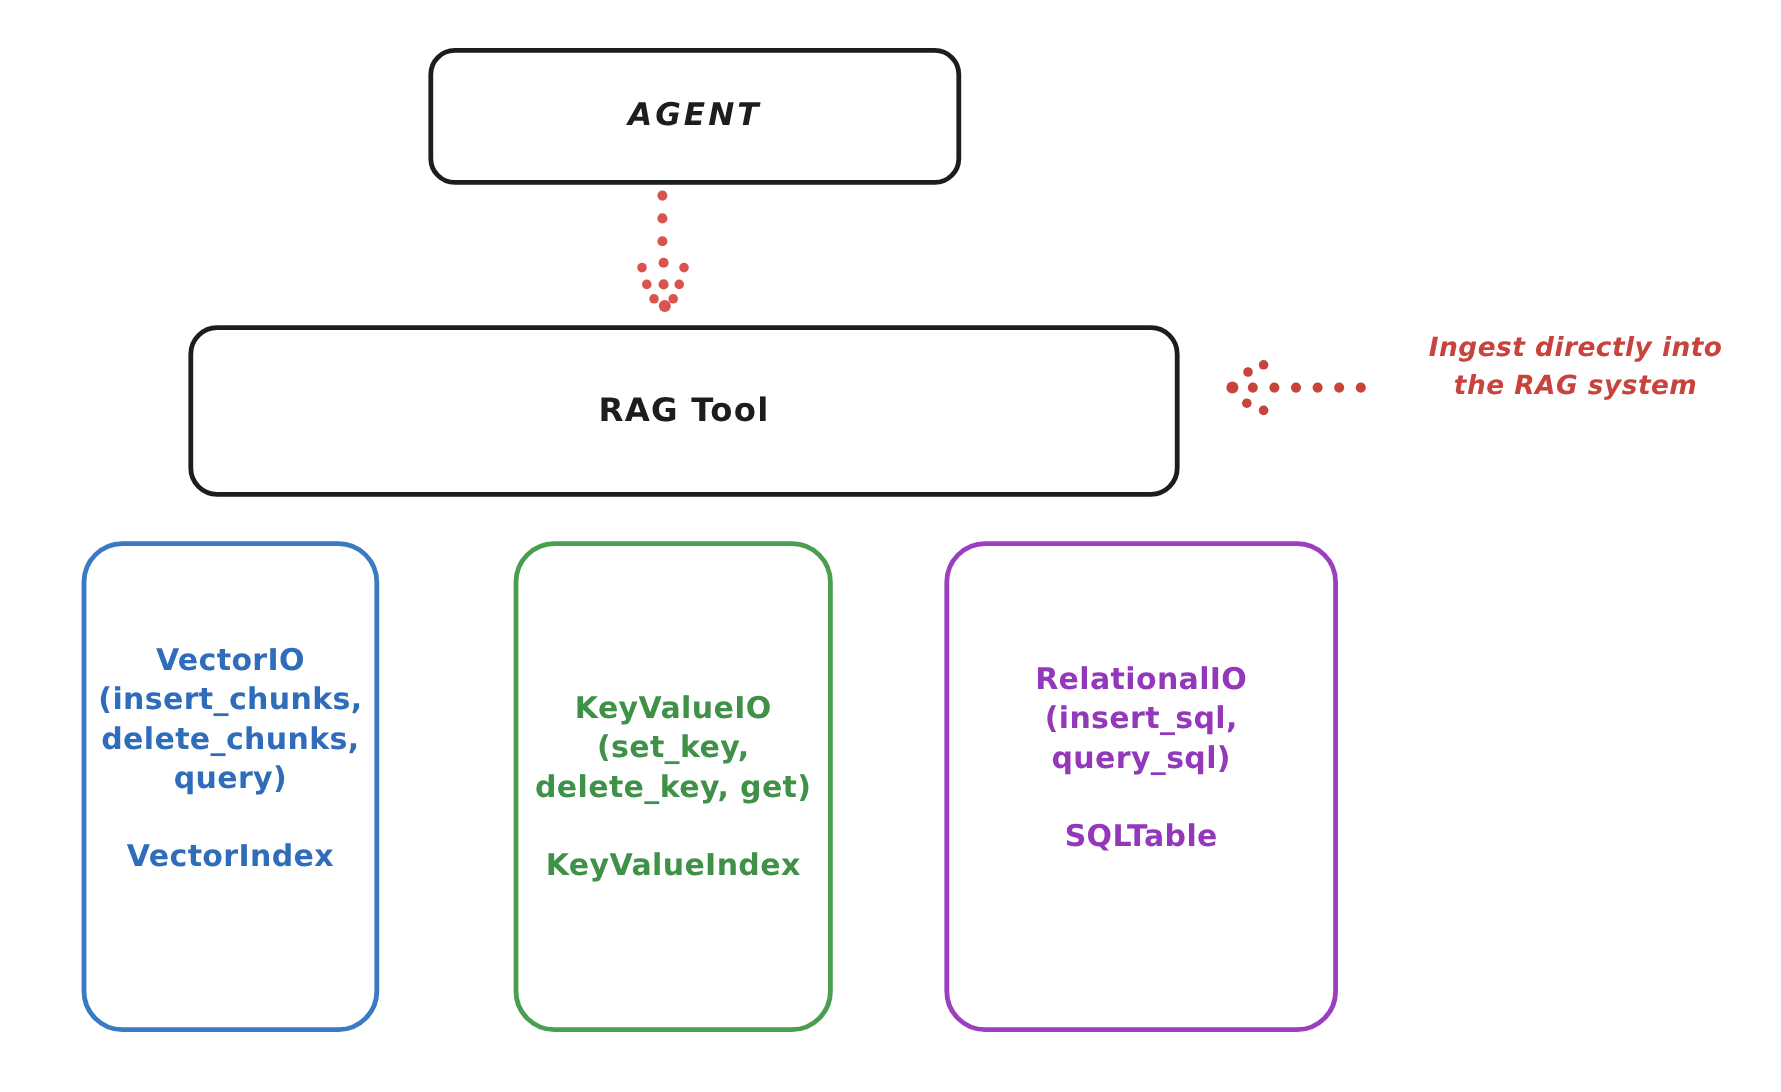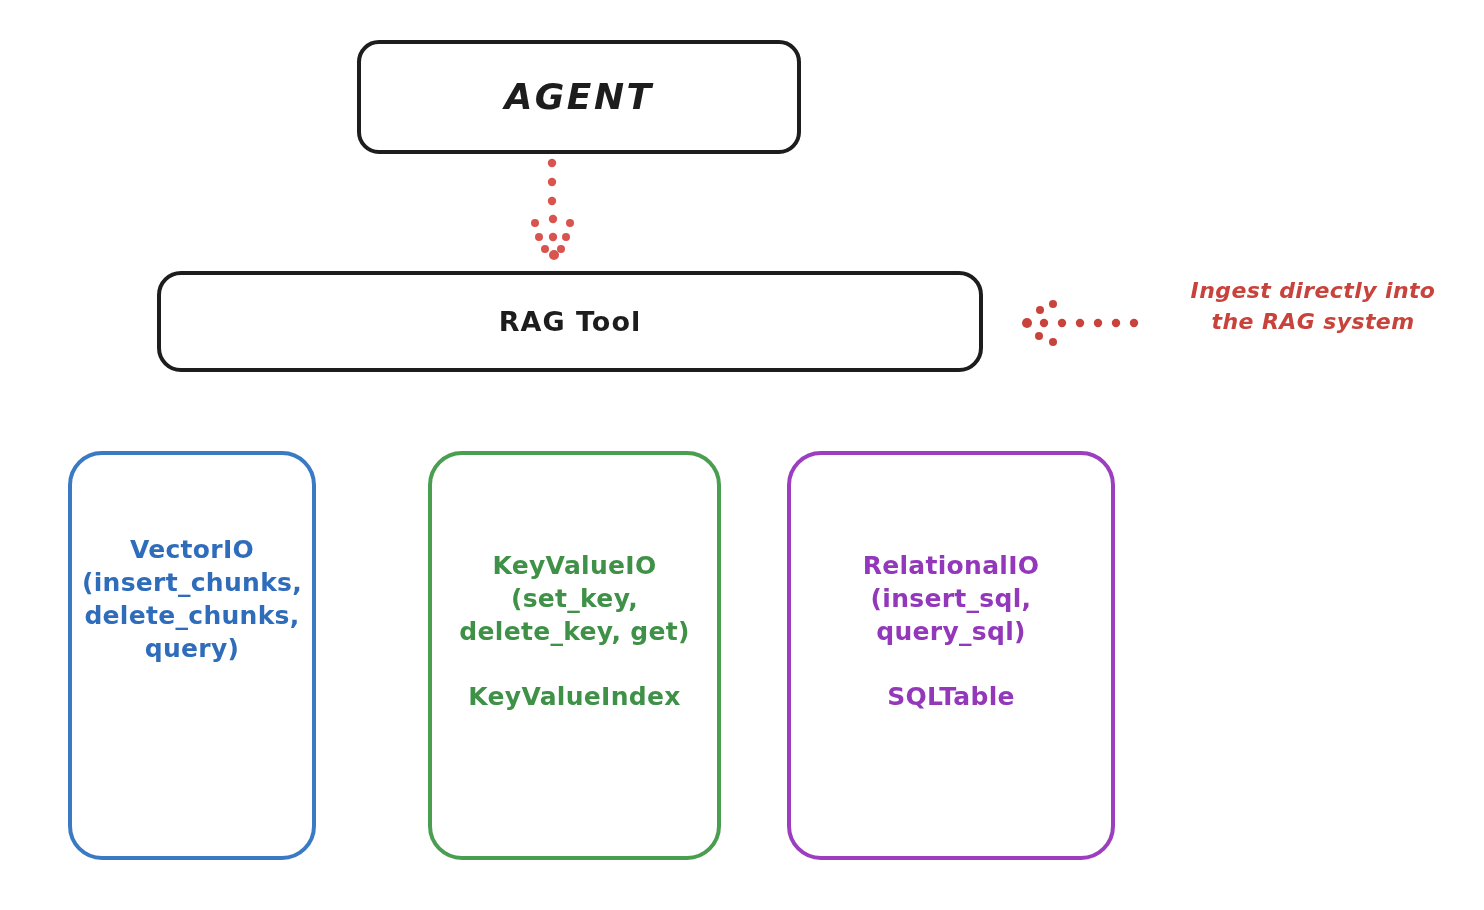--- a/index.html
+++ b/index.html
@@ -36,33 +36,33 @@
   #agent-node {
     left: 357px;
     top: 40px;
     width: 444px;
     height: 114px;
     border: 4px solid #1d1d1d;
     border-radius: 22px;
   }
   #agent-node .node-label {
     font-family: "DejaVu Sans", sans-serif;
-    font-size: 36px;
+    font-size: 26px;
     font-style: italic;
     font-weight: 700;
     letter-spacing: 2.5px;
     color: #1d1d1d;
   }
 
   
   #rag-tool-node {
     left: 157px;
     top: 271px;
     width: 826px;
-    height: 101px;
+    height: 143px;
     border: 4px solid #1d1d1d;
     border-radius: 24px;
   }
   #rag-tool-node .node-label {
     font-family: "DejaVu Sans", sans-serif;
     font-size: 27px;
     font-weight: 600;
     letter-spacing: 1px;
     color: #1d1d1d;
   }
@@ -94,23 +94,23 @@
   #vector-io-node {
     left: 68px;
     width: 248px;
     border-color: #3a7ac4;
   }
   #vector-io-node .node-label,
   #vector-io-node .node-index { color: #2f6dbb; }
 
   #key-value-io-node {
     left: 428px;
-    width: 293px;
+    width: 266px;
     border-color: #4a9e50;
-    padding-top: 94px;
+    padding-top: 118px;
   }
   #key-value-io-node .node-label,
   #key-value-io-node .node-index { color: #3f9147; }
 
   #relational-io-node {
     left: 787px;
     width: 328px;
     border-color: #9b3fc0;
     padding-top: 94px;
   }
@@ -199,20 +199,21 @@
 
   <div id="ingest-annotation">Ingest directly into
 the RAG system</div>
 
   <div class="node provider" id="vector-io-node">
     <div>
       <span class="node-label">VectorIO
 (insert_chunks,
 delete_chunks,
 query)</span>
+      <span class="node-index">VectorIndex</span>
     </div>
   </div>
 
   <div class="node provider" id="key-value-io-node">
     <div>
       <span class="node-label">KeyValueIO
 (set_key,
 delete_key, get)</span>
       <span class="node-index">KeyValueIndex</span>
     </div>

